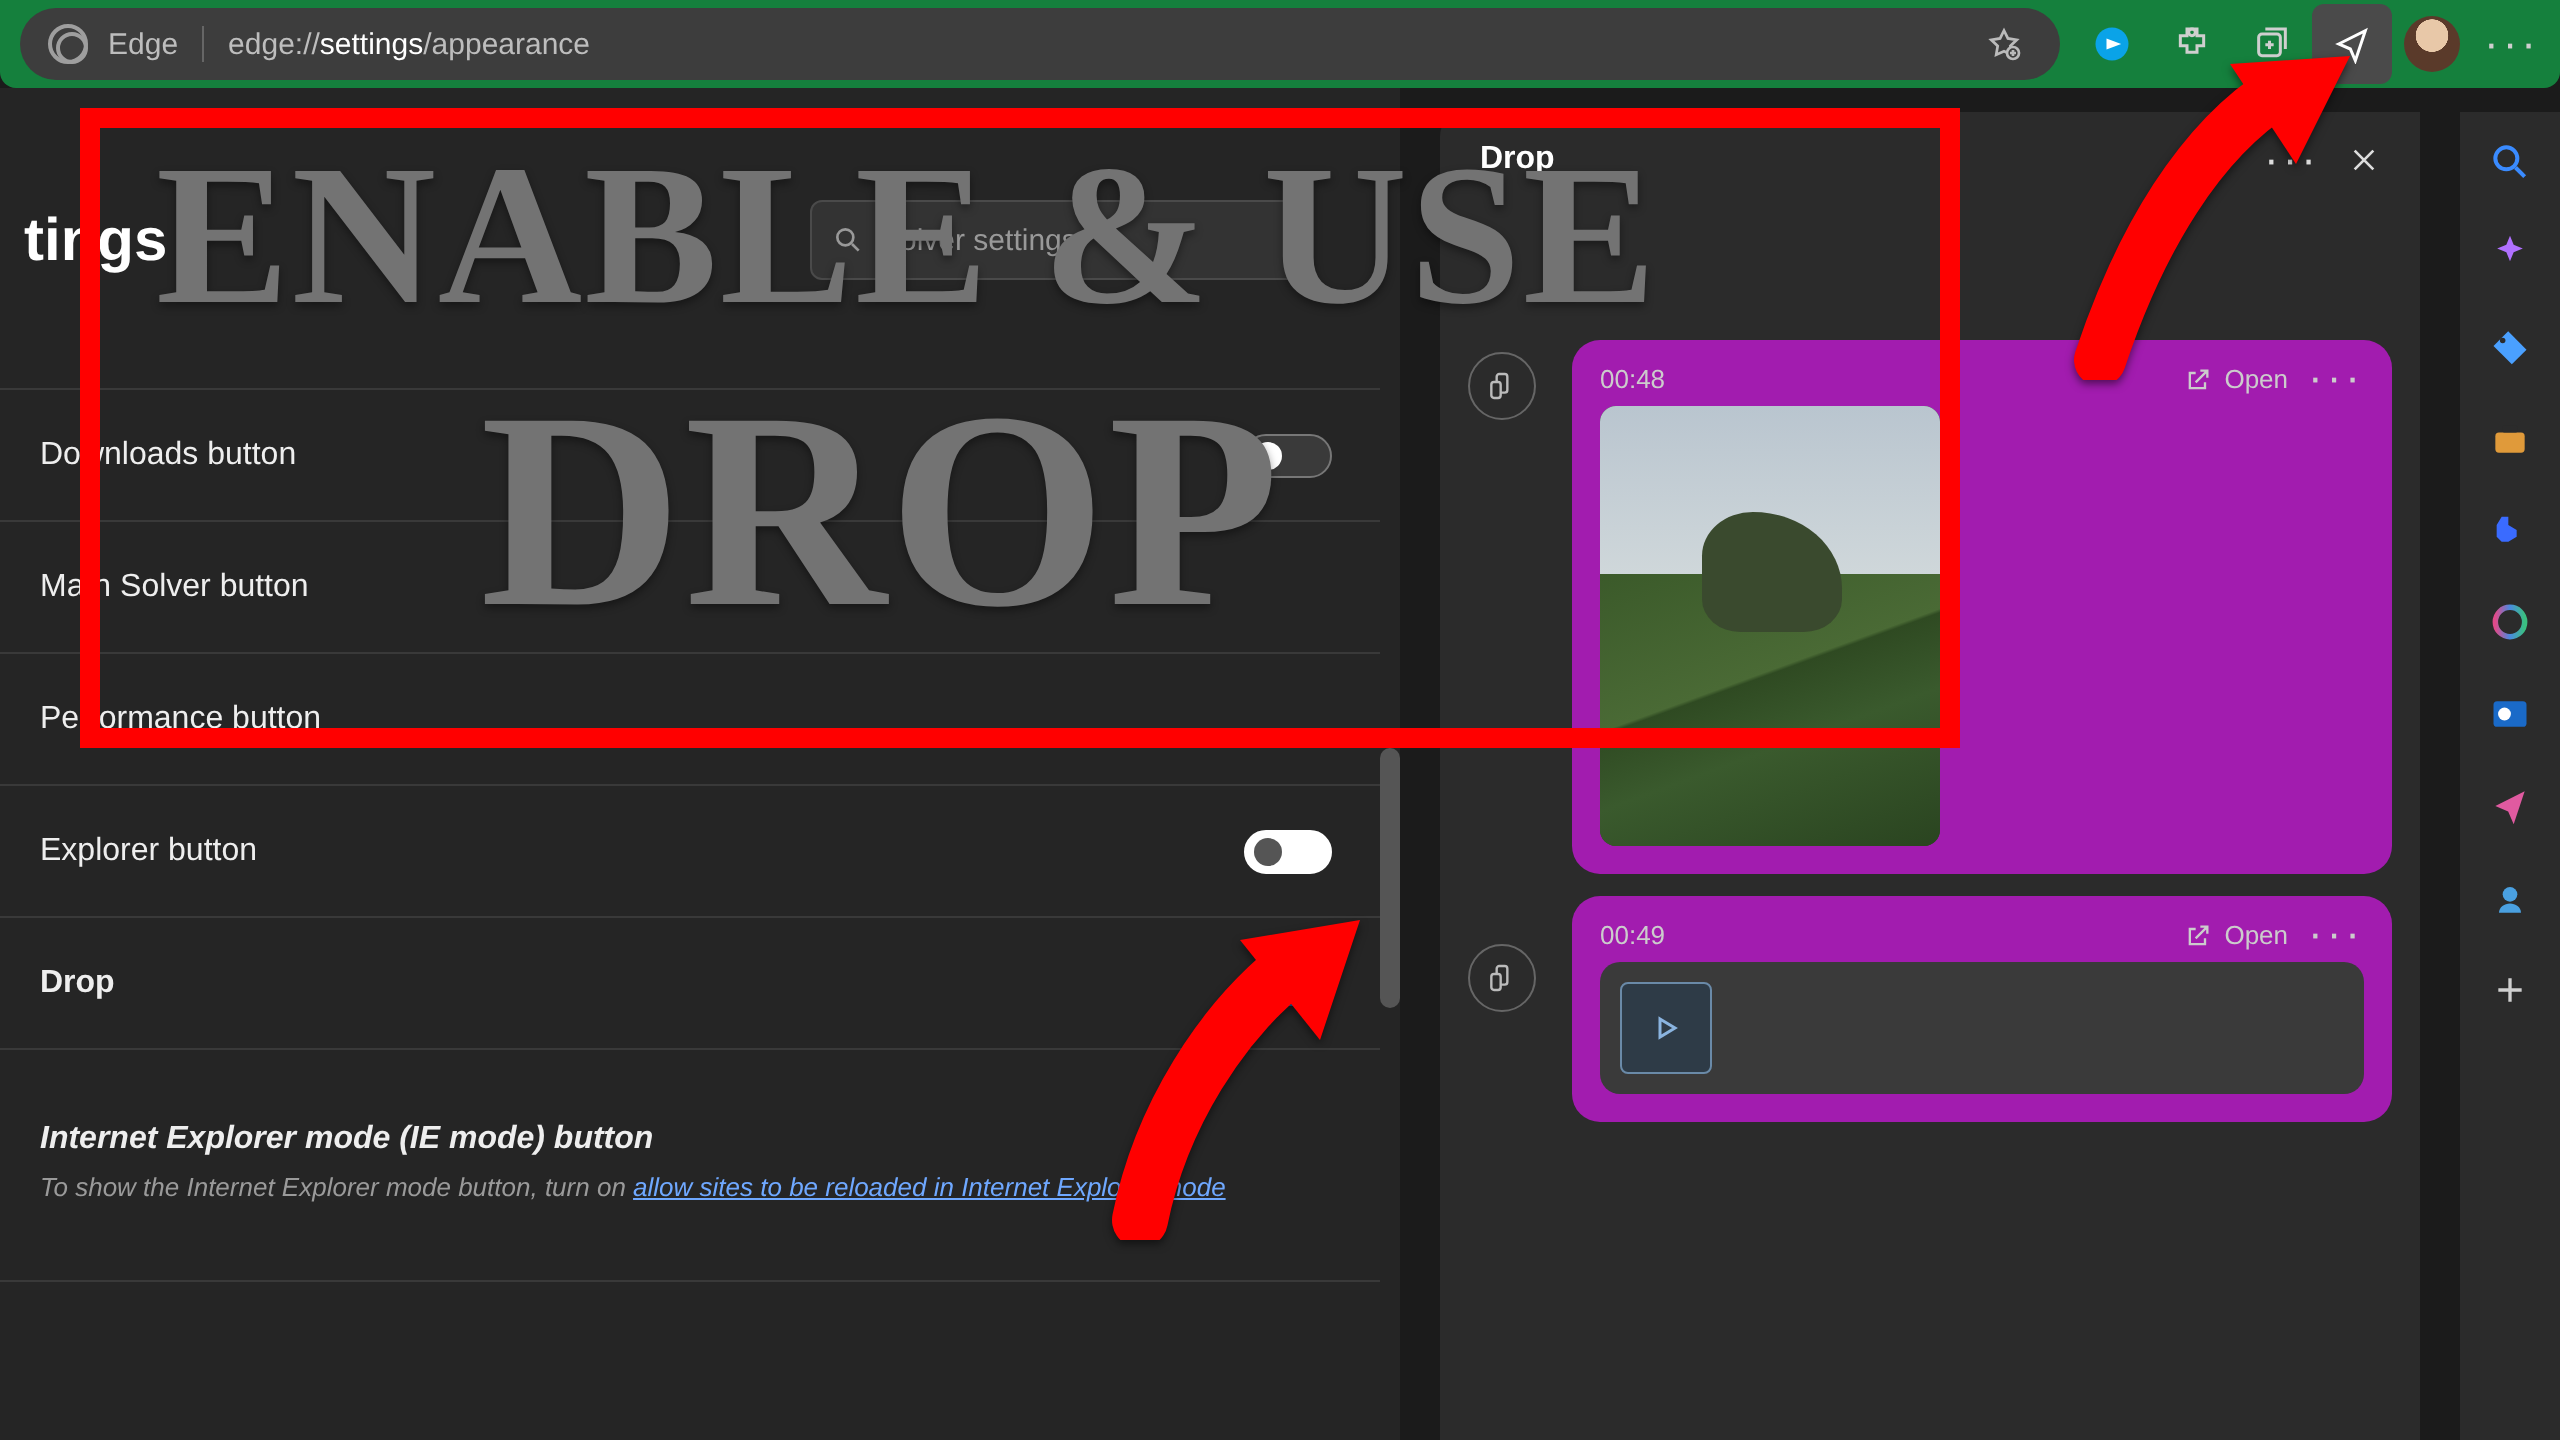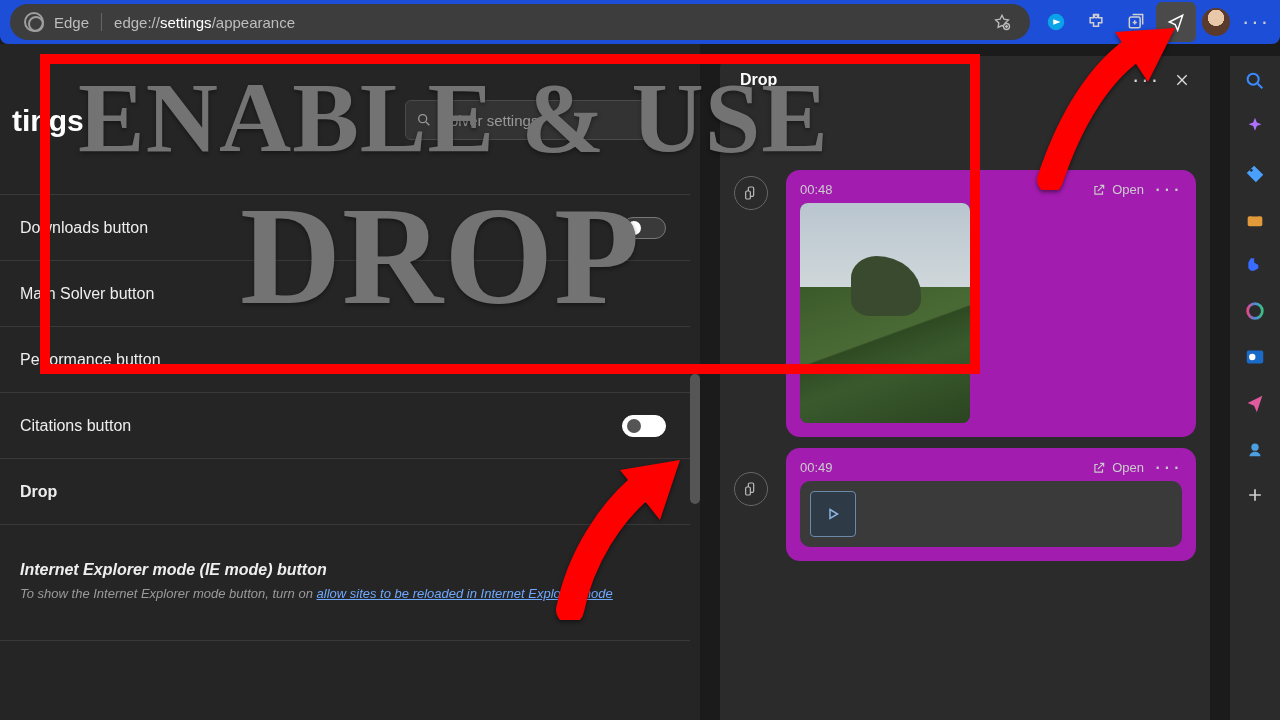--- a/index.html
+++ b/index.html
@@ -1,18 +1,18 @@
 <!DOCTYPE html>
 <html><head>
 <meta charset="utf-8">
 <style>
   html,body{margin:0;padding:0;width:1280px;height:720px;overflow:hidden;background:#1b1b1b;font-family:"Segoe UI",Arial,sans-serif;color:#e8e8e8;}
   *{box-sizing:border-box;}
   
-  .topbar{position:absolute;top:0;left:0;right:0;height:44px;background:#1d4ed8;display:flex;align-items:center;padding:0 4px;border-radius:0 0 8px 8px;}
+  .topbar{position:absolute;top:0;left:0;right:0;height:44px;background:#15803d;display:flex;align-items:center;padding:0 4px;border-radius:0 0 8px 8px;}
   .address{flex:1;height:36px;background:#3d3d3d;border-radius:18px;display:flex;align-items:center;padding:0 14px;margin:0 6px;color:#bdbdbd;font-size:15px;}
   .edge-logo{width:20px;height:20px;border-radius:50%;border:2px solid #9e9e9e;margin-right:10px;position:relative;display:inline-block;}
   .edge-logo:after{content:"";position:absolute;width:12px;height:12px;border:2px solid #9e9e9e;border-radius:50%;top:2px;left:2px;}
   .addr-sep{width:1px;height:18px;background:#666;margin:0 12px;}
   .addr-url{color:#bdbdbd;}
   .addr-url .hl{color:#fff;}
   .tbtn{width:40px;height:40px;display:flex;align-items:center;justify-content:center;color:#cfcfcf;border-radius:6px;cursor:pointer;}
   .tbtn.active{background:#4a4a4a;}
   .avatar{width:28px;height:28px;border-radius:50%;background:radial-gradient(circle at 50% 35%, #e8c8a8 0 35%, #5a3a2a 36% 100%);}
   svg{display:block;}
@@ -132,21 +132,21 @@
           <span class="knob"></span>
         </span>
     </div>
     <div class="row">
       <span class="title">Math Solver button</span>
     </div>
     <div class="row">
       <span class="title">Performance button</span>
     </div>
     <div class="row">
-      <span class="title">Citations button</span>
+      <span class="title">Explorer button</span>
       <span class="toggle" style="background:#fff;border-color:#fff">
           <span class="knob" style="background:#555"></span>
         </span>
     </div>
     <div class="row">
       <span class="title" style="font-weight:600">Drop</span>
       <span class="toggle on">
           <span class="knob"></span>
         </span>
     </div>

